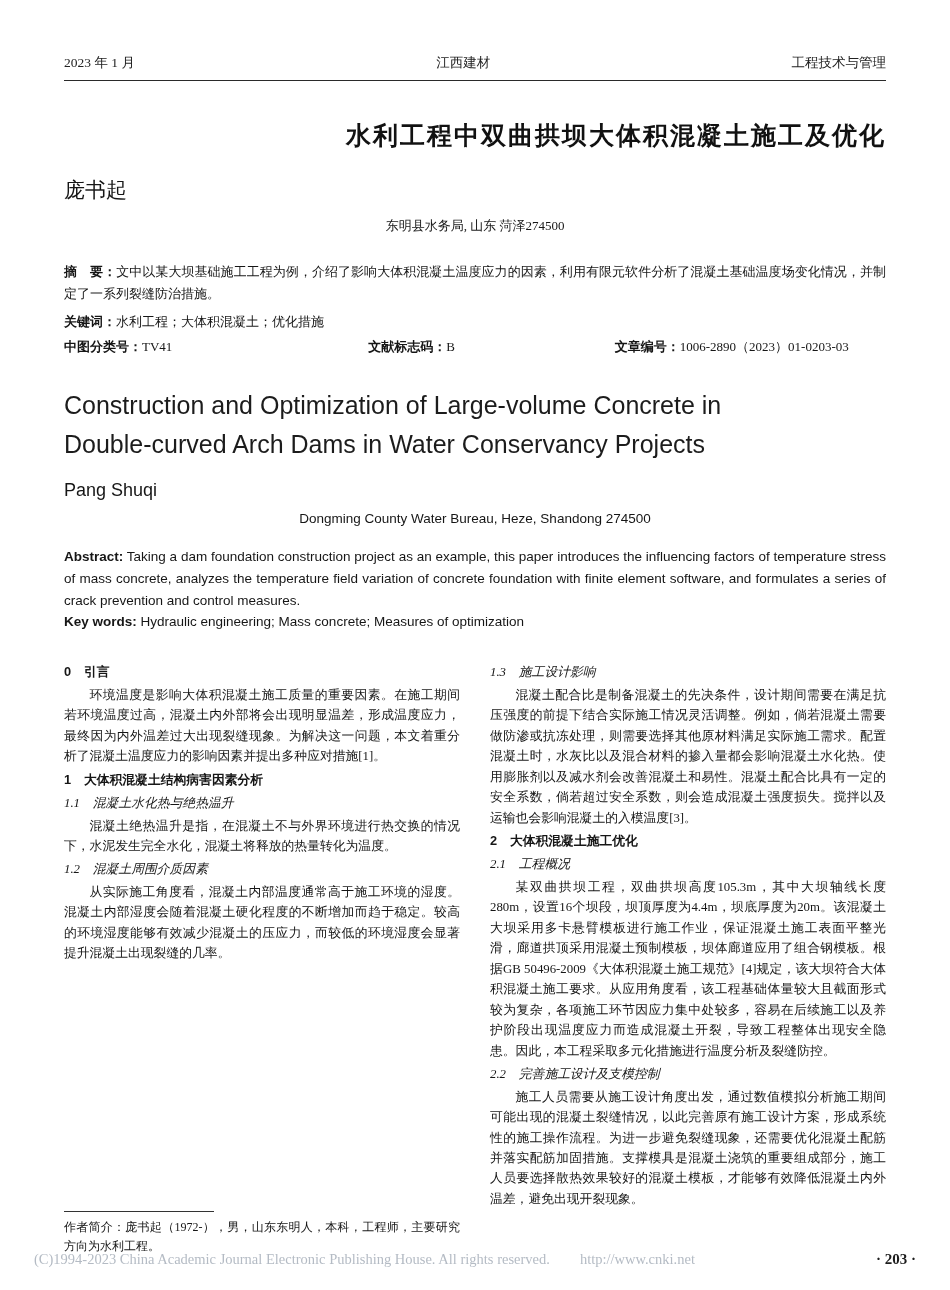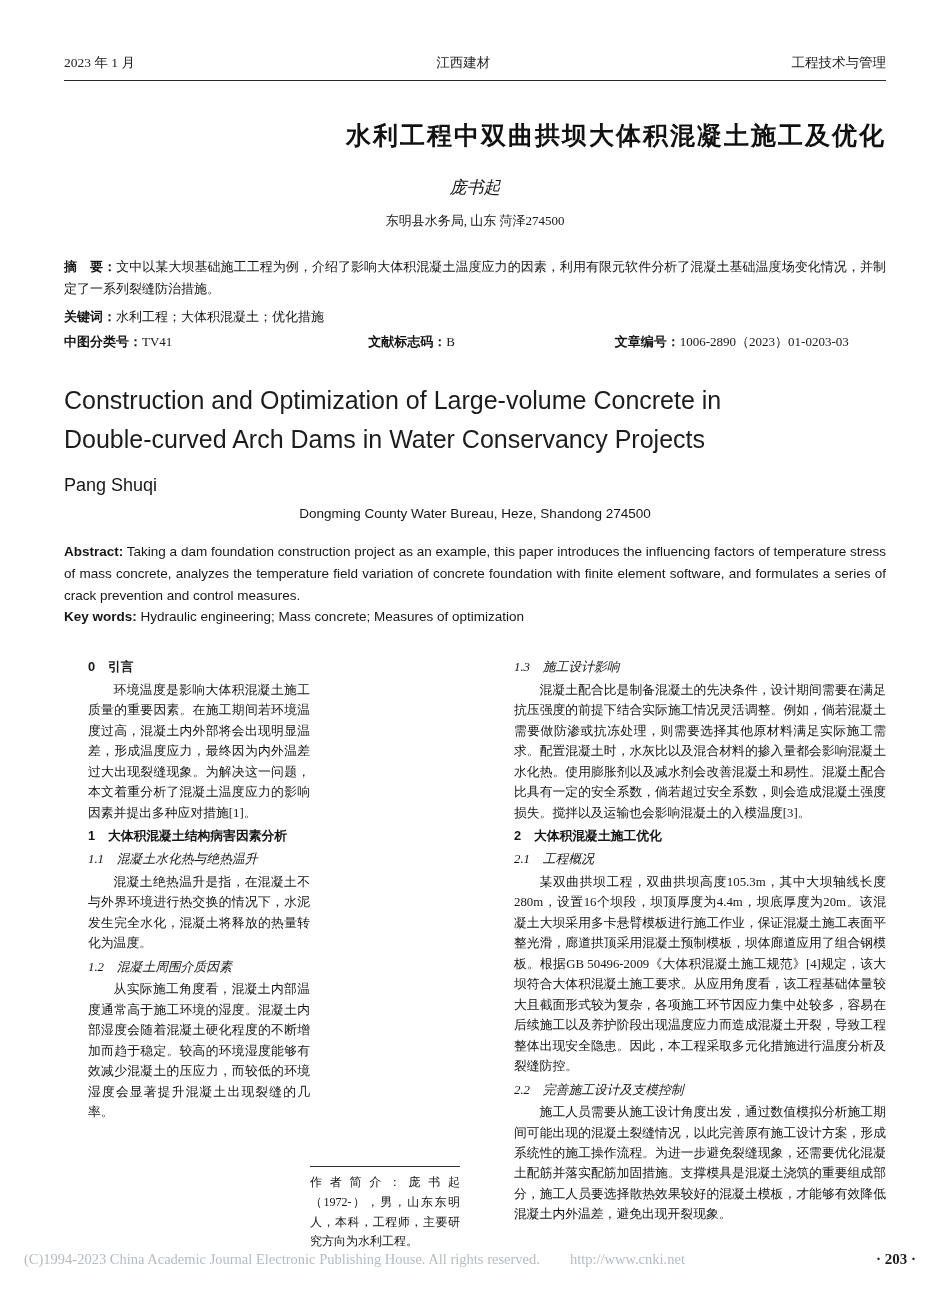--- a/index.html
+++ b/index.html
@@ -13,21 +13,21 @@
   .journal-header {
     display:flex; justify-content:space-between; align-items:flex-start;
     padding-top:54px; font-size:13.5px; color:#222;
   }
   .header-rule { border-bottom:1.5px solid #2a2a2a; margin-top:8px; }
 
   .title-cn {
     margin-top:38px; text-align:right; font-size:25px; font-weight:700; letter-spacing:2px;
     font-family:"Liberation Sans","DejaVu Sans",sans-serif; color:#111;
   }
-  .author-cn { margin-top:24px; text-align:center; font-size:17px; font-style:italic; }
+  .author-cn { margin-top:24px; text-align:left; font-size:21px; }
   .affiliation-cn { margin-top:13px; text-align:center; font-size:13px; }
 
   .abstract-cn, .keywords-cn { margin-top:6px; font-size:13px; line-height:1.7; text-align:justify; }
   .abstract-cn { margin-top:26px; }
   .abstract-cn b, .keywords-cn b, .meta-row b { font-weight:700; font-family:"Liberation Sans","DejaVu Sans",sans-serif; }
   .meta-row { margin-top:5px; font-size:13px; display:flex; }
   .meta-row .meta-item:nth-child(1){ width:37%; }
   .meta-row .meta-item:nth-child(2){ width:30%; }
   .meta-row .meta-item:nth-child(3){ flex:1; }
 
@@ -35,32 +35,32 @@
     margin-top:30px; font-size:25px; font-weight:400; line-height:1.55; color:#1c1c1c;
     font-family:"Liberation Sans","DejaVu Sans",sans-serif;
   }
   .author-en { margin-top:16px; text-align:left; font-size:18px; font-family:"Liberation Sans","DejaVu Sans",sans-serif; }
   .affiliation-en { margin-top:10px; text-align:center; font-size:13.5px; font-family:"Liberation Sans","DejaVu Sans",sans-serif; }
   .abstract-en { margin-top:20px; font-size:13.5px; line-height:1.62; text-align:justify; font-family:"Liberation Sans","DejaVu Sans",sans-serif; }
   .keywords-en { font-size:13.5px; line-height:1.62; font-family:"Liberation Sans","DejaVu Sans",sans-serif; }
   .abstract-en b, .keywords-en b { font-weight:700; }
 
   .columns { margin-top:26px; display:flex; gap:30px; height:600px; font-size:12.8px; line-height:1.6; }
-  .col { flex:1; display:flex; flex-direction:row; min-width:0;margin-left:24px; }
+  .col { flex:1; display:flex; flex-direction:column; min-width:0; }
   .blk { text-align:justify; }
   .blk.p { text-indent:2em; }
   .blk.h1 { font-weight:700; font-family:"Liberation Sans","DejaVu Sans",sans-serif; margin:3px 0 2px; }
   .blk.h2 { font-style:italic; margin:3px 0 2px; }
 
   .footnote { margin-top:auto; padding-bottom:2px; }
   .footnote-rule { width:150px; border-top:1px solid #333; margin-bottom:6px; }
   .footnote p { font-size:12px; line-height:1.65; text-align:justify; }
 
   .page-footer {
-    position:absolute; left:24px; right:34px; bottom:22px;
+    position:absolute; left:34px; right:34px; bottom:22px;
     display:flex; justify-content:space-between; align-items:baseline;
     color:#b4bbc4; font-size:14.5px; font-family:"Liberation Serif","DejaVu Serif",serif;
   }
   .footer-left { display:flex; gap:30px; }
   .footer-url { color:#b4bbc4; text-decoration:none; }
   .page-number { color:#1d1d1d; font-weight:700; font-size:15px; }
 </style>
 </head>
 <body>
 

